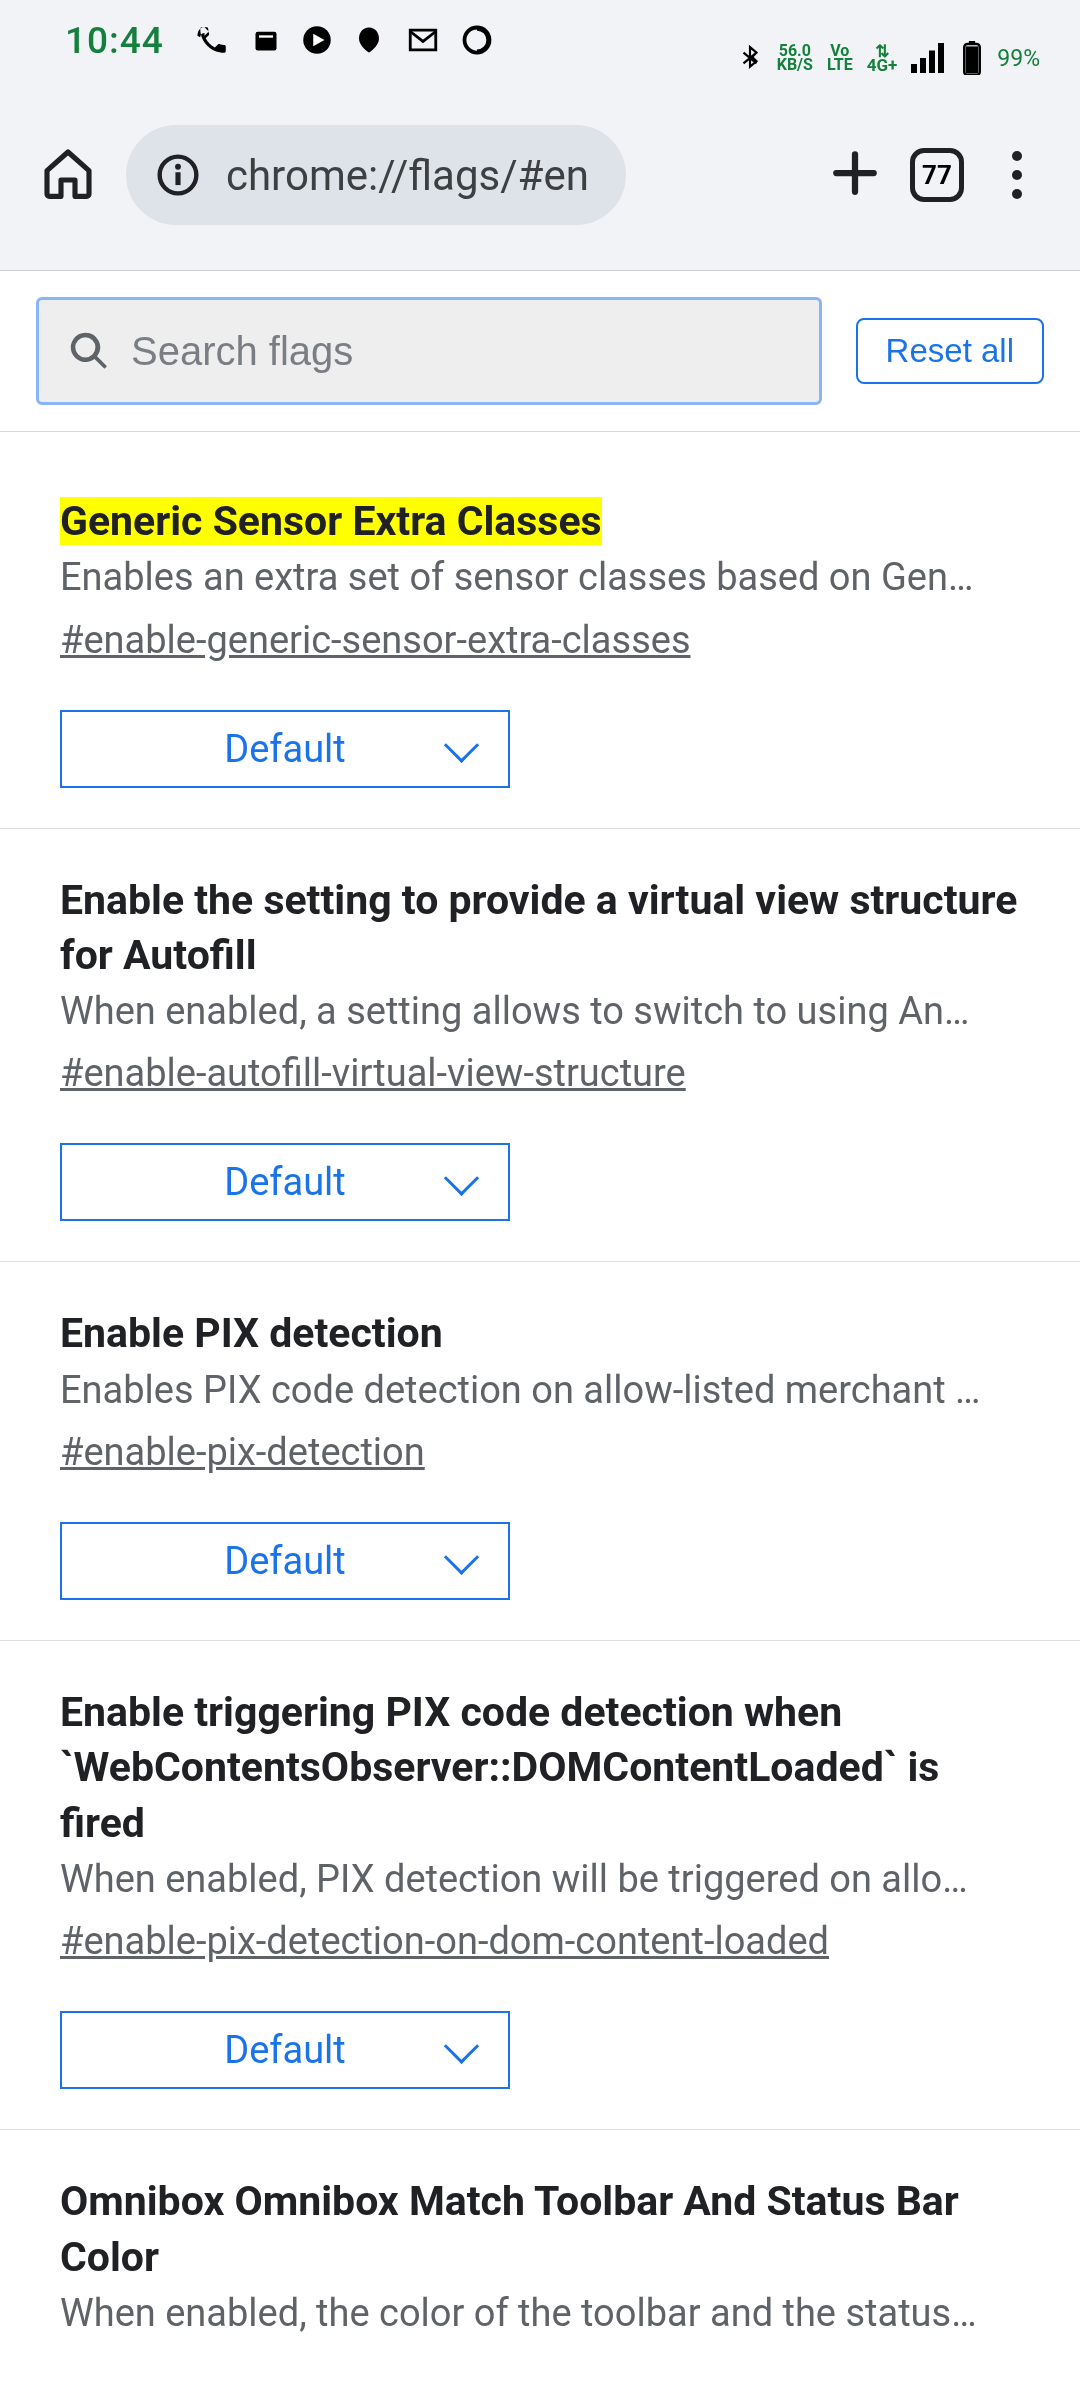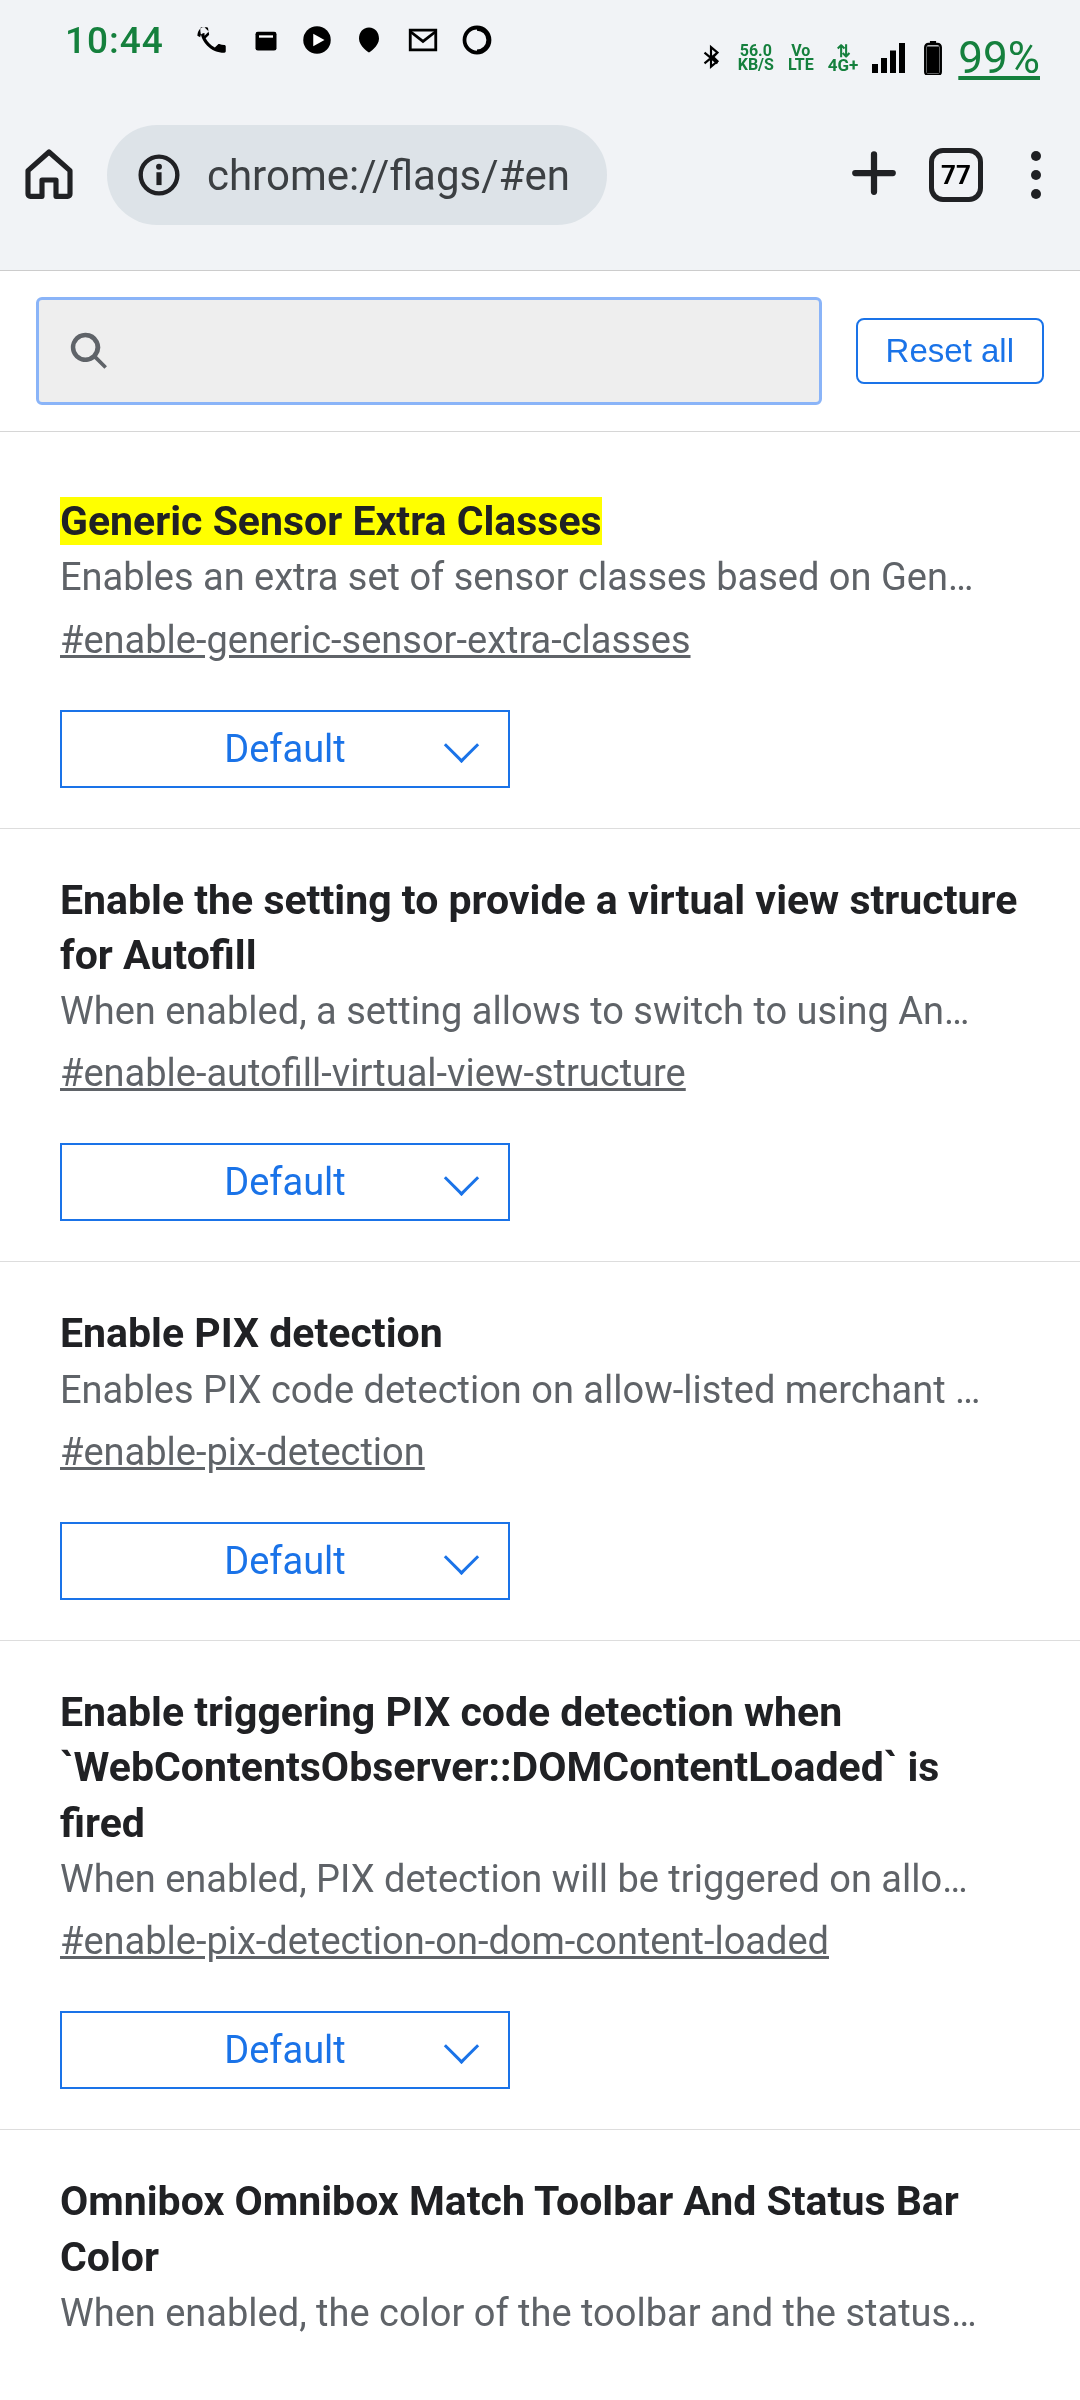--- a/index.html
+++ b/index.html
@@ -22,21 +22,21 @@
   }
   .status-left { display: flex; align-items: center; gap: 22px; }
   .status-right { display: flex; align-items: center; gap: 14px; font-size: 30px; margin-top: 36px; }
   .status-time { font-size: 37px; letter-spacing: 1px; font-weight: 500; margin-right: 10px;}
   .mini-info { display:flex; flex-direction:column; align-items:center; line-height:0.85; font-size:16px; font-weight:700; }
   .status-icon { display:inline-flex; }
   .chrome-toolbar {
     height: 190px;
     display: flex;
     align-items: center;
-    padding: 0 21px;
+    padding: 0 40px;
     gap: 30px;
   }
   .home-icon svg { width: 56px; height: 56px; }
   .url-pill {
     background: #dde3e8;
     border-radius: 60px;
     flex: 0 0 500px;
     height: 100px;
     display: flex;
     align-items: center;
@@ -222,21 +222,21 @@
           <rect x="18" y="0" width="4" height="20" fill="#000"></rect>
         </svg>
     </span>
     <span class="status-icon">
       <svg width="22" height="34" viewBox="0 0 12 22">
           <rect x="1" y="2" width="10" height="20" rx="2" fill="none" stroke="#000" stroke-width="1.6"></rect>
           <rect x="2" y="3.5" width="8" height="17.5" fill="#000"></rect>
           <rect x="4" y="0" width="4" height="2" fill="#000"></rect>
         </svg>
     </span>
-    <span style="font-size:44px; font-weight:400;text-decoration:underline;">99%</span>
+    <span style="font-size:23px; font-weight:400;">99%</span>
   </div>
 </div>
 
 <div class="chrome-toolbar">
   <div class="home-icon">
     <svg viewBox="0 0 24 24">
         <path d="M3 11l9-8 9 8v10a1 1 0 0 1-1 1h-5v-7h-6v7H4a1 1 0 0 1-1-1V11z" fill="none" stroke="#202124" stroke-width="2.2" stroke-linejoin="round"></path>
       </svg>
   </div>
   <div class="url-pill">
@@ -262,20 +262,21 @@
       <span></span>
   </div>
 </div>
 
 <div class="page-content">
   <div class="search-row">
     <div class="search-box">
       <svg viewBox="0 0 24 24">
           <path d="M10 2a8 8 0 1 0 5 14.3l5.4 5.4 1.4-1.4-5.4-5.4A8 8 0 0 0 10 2zm0 2.5A5.5 5.5 0 1 1 4.5 10 5.5 5.5 0 0 1 10 4.5z"></path>
         </svg>
+      <input type="text" placeholder="Search flags" style="">
     </div>
     <button class="reset-btn">Reset all</button>
   </div>
 
   <div class="flags-list" id="flags-list">
 
   <div class="flag-item"><div><span class="flag-title highlight">Generic Sensor Extra Classes</span></div><div class="flag-desc">Enables an extra set of sensor classes based on Gen…</div><a class="flag-hash">#enable-generic-sensor-extra-classes</a><div class="flag-select">
           <span>Default</span>
         </div></div>
       <div class="flag-item"><div><span class="flag-title">Enable the setting to provide a virtual view structure for Autofill</span></div><div class="flag-desc">When enabled, a setting allows to switch to using An…</div><a class="flag-hash">#enable-autofill-virtual-view-structure</a><div class="flag-select">

